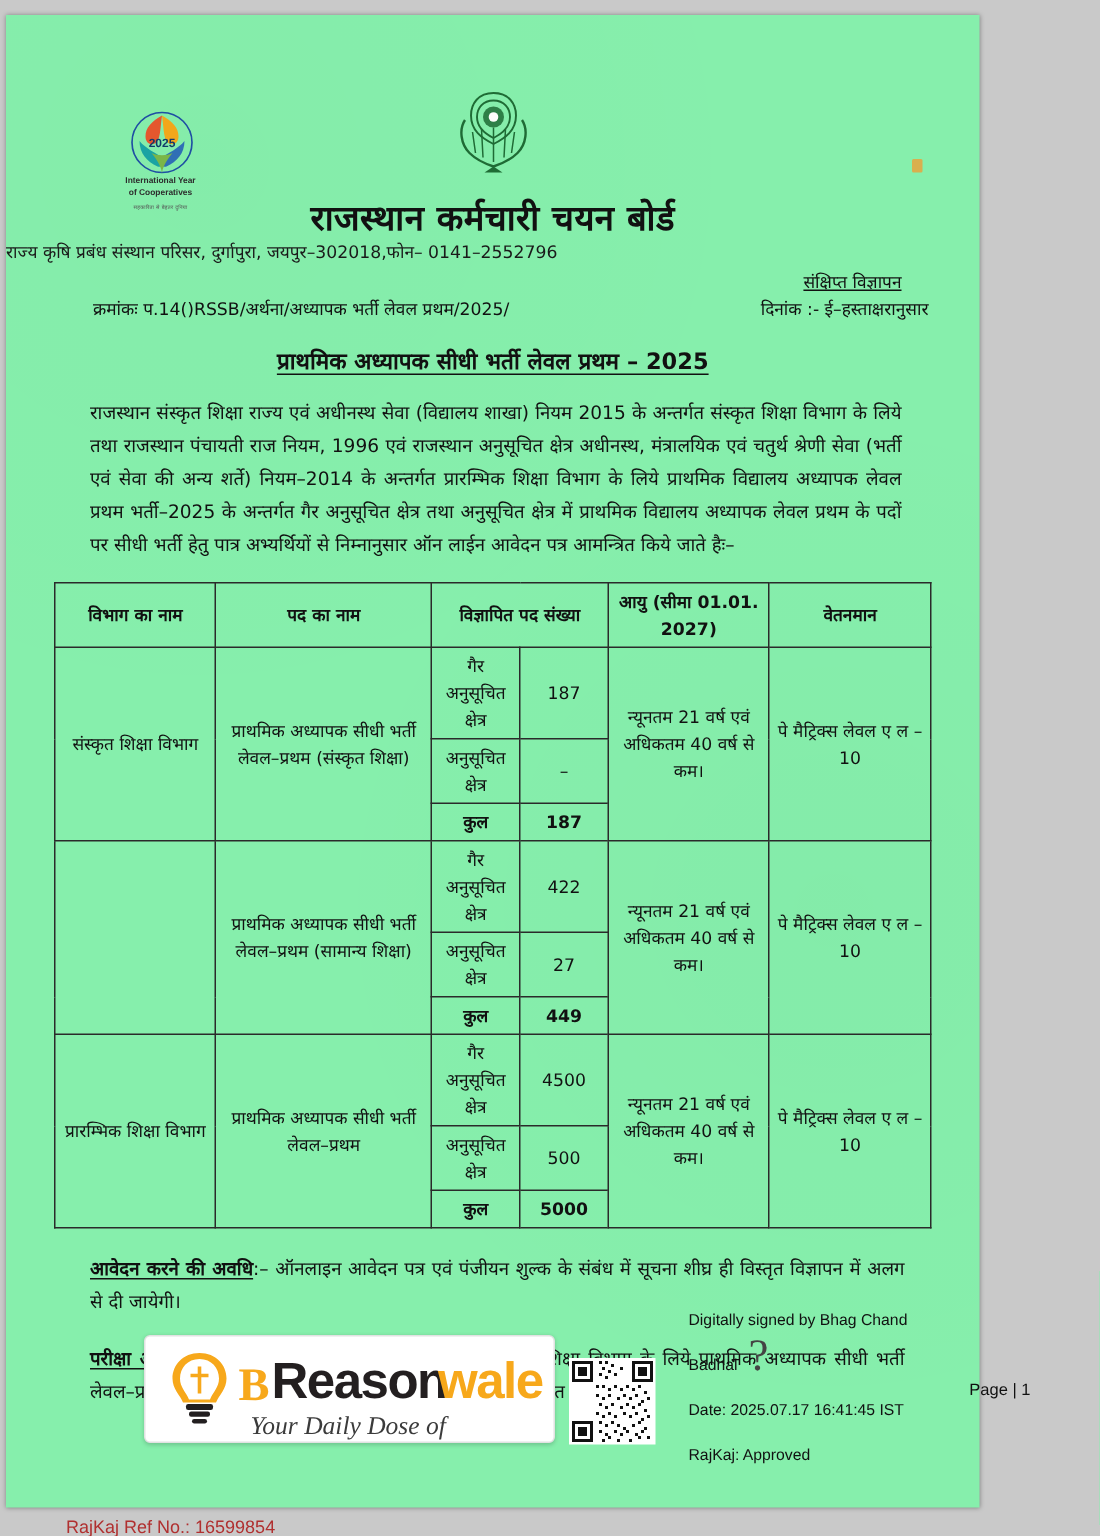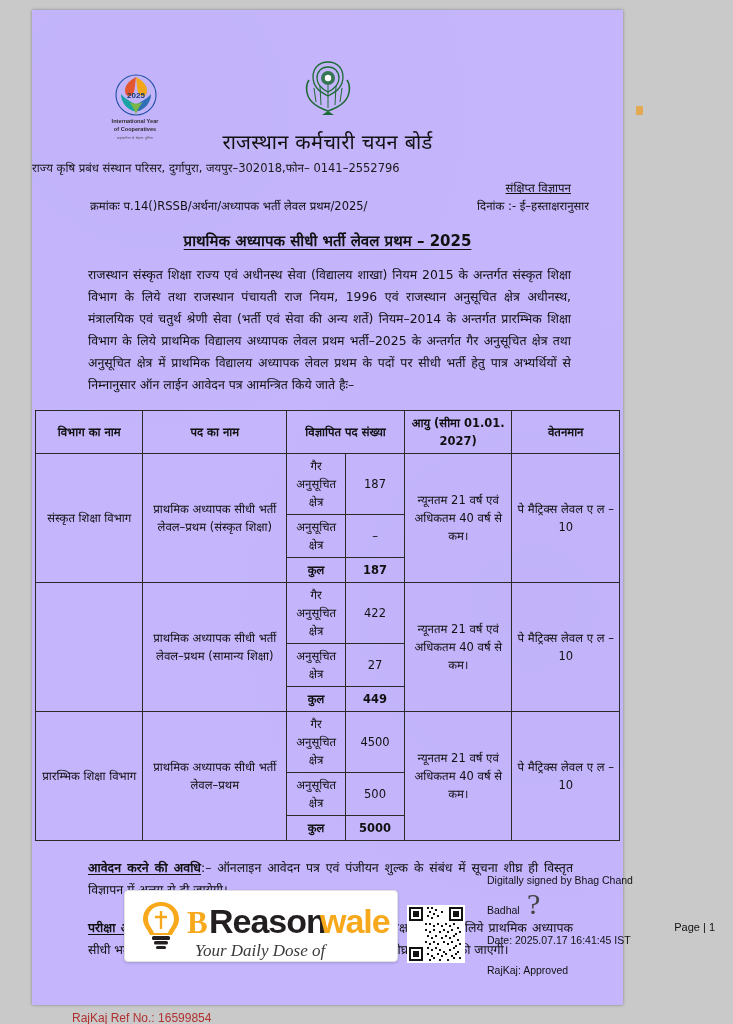--- a/index.html
+++ b/index.html
@@ -5,23 +5,23 @@
   html,body{margin:0;padding:0;}
   body{
     width:733px;height:1024px;
     background:#c9c9c9;
     font-family:"DejaVu Sans", sans-serif;
     overflow:hidden;
     position:relative;
   }
   .page{
     position:absolute;
-    left:32px;top:10px;
-    width:591px;height:995px;
-    background:#c4b5fd;
+    left:4px;top:10px;
+    width:649px;height:995px;
+    background:#86efac;
     box-shadow:0 0 3px rgba(0,0,0,.35);
   }
   
   .page:before{
     content:"";position:absolute;inset:0;
     background:
       radial-gradient(circle at 20% 10%, rgba(0,0,0,.012), transparent 40%),
       radial-gradient(circle at 85% 60%, rgba(0,0,0,.015), transparent 45%);
     pointer-events:none;
   }
@@ -37,21 +37,21 @@
     font-family:"Liberation Sans", sans-serif;
   }
   .coop-text .b{font-weight:bold;}
   .coop-sub{font-size:3.4px;color:#555;margin-top:2px;letter-spacing:.2px;}
   .emblem{
     position:absolute;left:50%;top:48px;transform:translateX(-50%);
     width:56px;height:58px;
   }
   .title1{
     position:absolute;left:0;right:0;top:118px;text-align:center;
-    font-size:20px;font-weight:normal;color:#111;letter-spacing:.3px;
+    font-size:23px;font-weight:bold;color:#111;letter-spacing:.3px;
   }
   .title2{
     position:absolute;left:0;right:0;top:150px;
     font-size:11.5px;color:#1a1a1a;
   }
 
   
   .meta{position:relative;height:44px;margin-top:46px;}
   .krmank{
     position:absolute;left:58px;top:14px;font-size:11.5px;color:#111;

